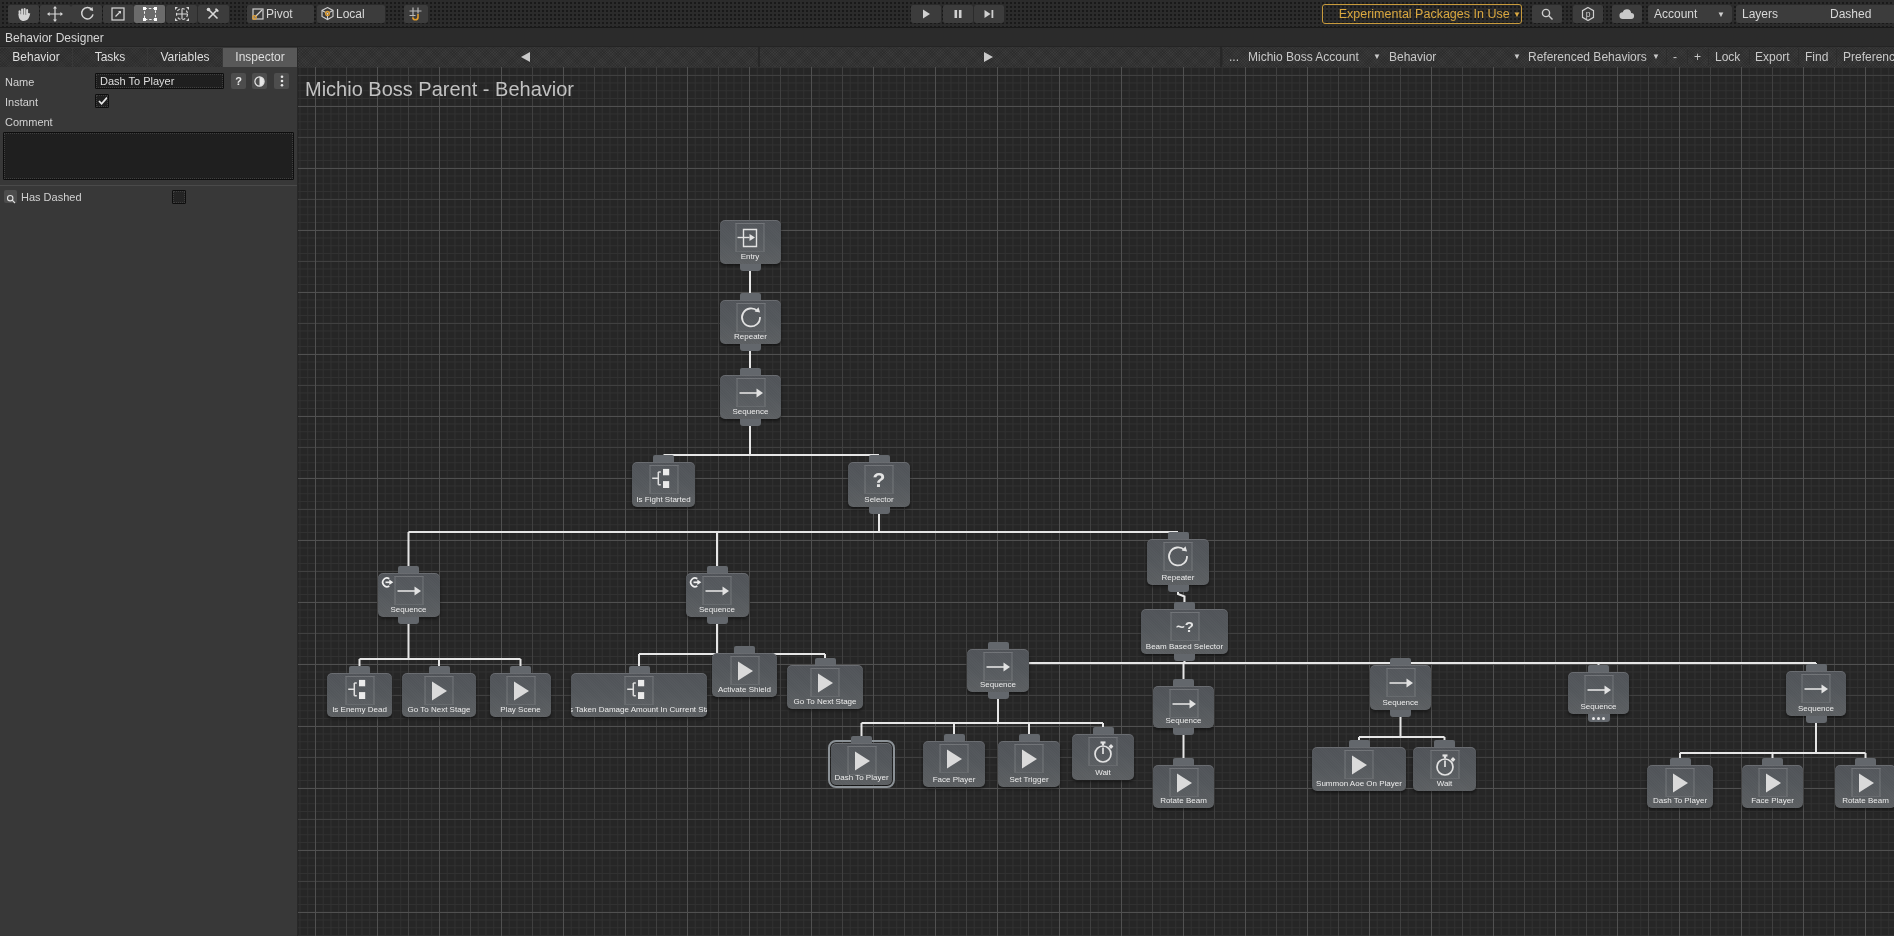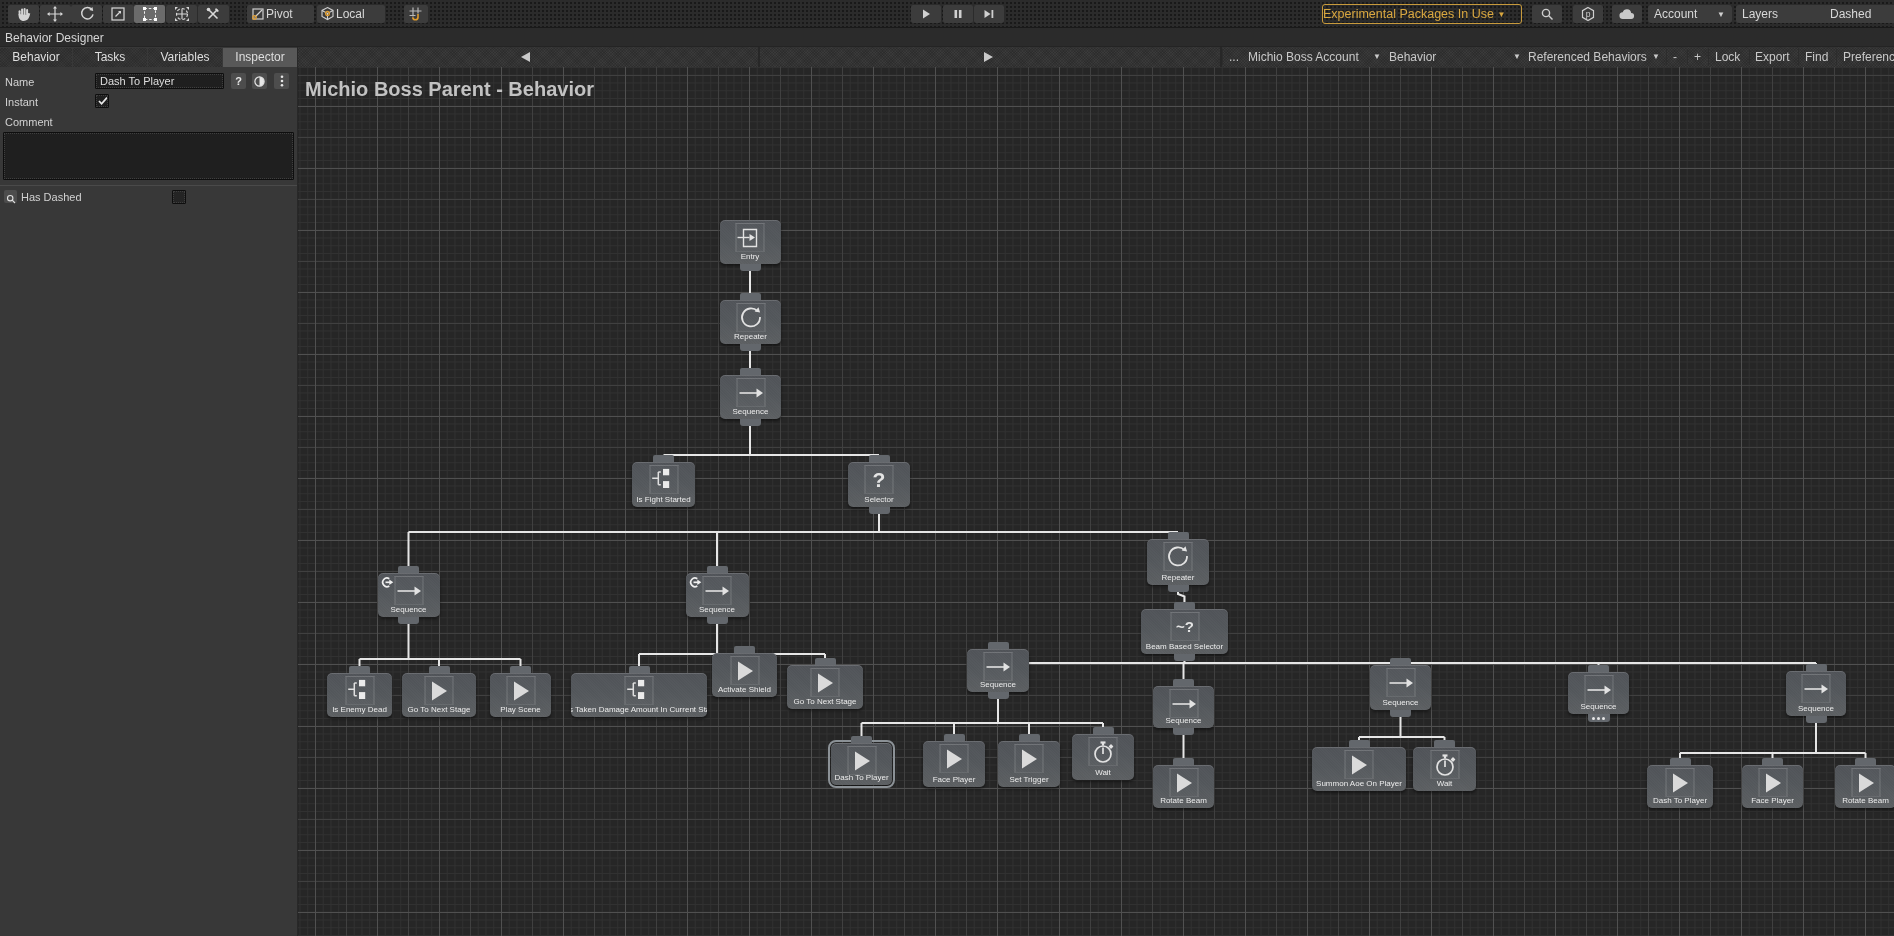--- a/index.html
+++ b/index.html
@@ -29,21 +29,21 @@
 .bc{position:absolute;top:0;height:20px;line-height:20px;font-size:12px;color:#c9c9c9;white-space:nowrap}
 .bsep{position:absolute;top:2px;width:1px;height:16px;background:#2c2c2c}
 
 #graph{position:absolute;left:298px;top:67px;width:1596px;height:869px;background-color:#262626;
 background-image:
  linear-gradient(#505050 1px,transparent 1px),linear-gradient(90deg,#505050 1px,transparent 1px),
  linear-gradient(#404040 1px,transparent 1px),linear-gradient(90deg,#404040 1px,transparent 1px),
  linear-gradient(#313131 1px,transparent 1px),linear-gradient(90deg,#313131 1px,transparent 1px);
 background-size:62px 62px,62px 62px,31px 31px,31px 31px,7.75px 7.75px,7.75px 7.75px;
 background-position:17px 39px,17px 39px,17px 8px,17px 8px,1.5px 0px,1.5px 0px}
-#gtitle{position:absolute;left:7px;top:11px;font-size:20px;font-weight:bold;color:#c2c2c2;letter-spacing:0px}
+#gtitle{position:absolute;left:7px;top:11px;font-size:20px;font-weight:normal;color:#c2c2c2;letter-spacing:0px}
 #wires{position:absolute;left:0;top:0;z-index:1}
 
 .node{position:absolute;z-index:2;border-radius:5px;
 background:linear-gradient(180deg,#515459 0%,#54585c 45%,#5d6063 100%);
 background-image:repeating-linear-gradient(45deg,rgba(255,255,255,.013) 0 1px,rgba(0,0,0,.016) 1px 2px),linear-gradient(180deg,#515459 0%,#54585c 45%,#5d6063 100%);
 box-shadow:0 2px 3px rgba(0,0,0,.45), inset 0 1px 0 rgba(255,255,255,.14)}
 .node.sel{outline:2px solid #8b9196;outline-offset:1px}
 .ibox{position:absolute;left:50%;top:3px;transform:translateX(-50%);width:29px;height:29px;
 border:1px solid rgba(255,255,255,.17);border-bottom-color:rgba(255,255,255,.07);background:rgba(255,255,255,.02)}
 .nl{position:absolute;bottom:3px;left:0;width:100%;display:flex;justify-content:center;font-size:8px;color:#ececec;white-space:nowrap;overflow:hidden}.nl span{flex:0 0 auto}
@@ -164,21 +164,21 @@
         <rect x="2.5" y="2" width="2.6" height="8" fill="#d0d0d0"></rect>
         <rect x="6.9" y="2" width="2.6" height="8" fill="#d0d0d0"></rect>
       </svg>
     </div>
 <div class="tbtn icn" style="left:974.0px;width:30px">
       <svg width="13" height="12" viewBox="0 0 13 12">
         <path d="M2 2v8l6-4z" fill="#d0d0d0"></path>
         <rect x="9" y="2" width="1.8" height="8" fill="#d0d0d0"></rect>
       </svg>
     </div>
-<div style="position:absolute;left:1322px;top:4px;width:200px;height:20px;border:1px solid #c79a3c;border-radius:3px;color:#d9a73f;font-size:12.5px;line-height:19px;text-align:left">Experimental Packages In Use <span style="font-size:8px;vertical-align:1px">▼</span></div>
+<div style="position:absolute;left:1322px;top:4px;width:200px;height:20px;border:1px solid #c79a3c;border-radius:3px;color:#d9a73f;font-size:12.5px;line-height:19px;text-align:right">Experimental Packages In Use <span style="font-size:8px;vertical-align:1px">▼</span></div>
 <div class="tbtn icn" style="left:1532px;width:30px">
       <svg width="14" height="14" viewBox="0 0 14 14">
         <circle cx="6" cy="6" r="3.6" fill="none" stroke="#cfcfcf" stroke-width="1.4"></circle>
         <path d="M8.8 8.8L12.5 12.5" stroke="#cfcfcf" stroke-width="1.4"></path>
       </svg>
     </div>
 <div class="tbtn icn" style="left:1573px;width:30px">
       <svg width="15" height="15" viewBox="0 0 15 15">
         <path d="M7.5 1L13 4.2v6.6L7.5 14 2 10.8V4.2z" fill="none" stroke="#cfcfcf" stroke-width="1.2"></path>
         <text x="7.5" y="10.5" font-size="8.5" fill="#cfcfcf" text-anchor="middle" font-family="Liberation Sans">p</text>

